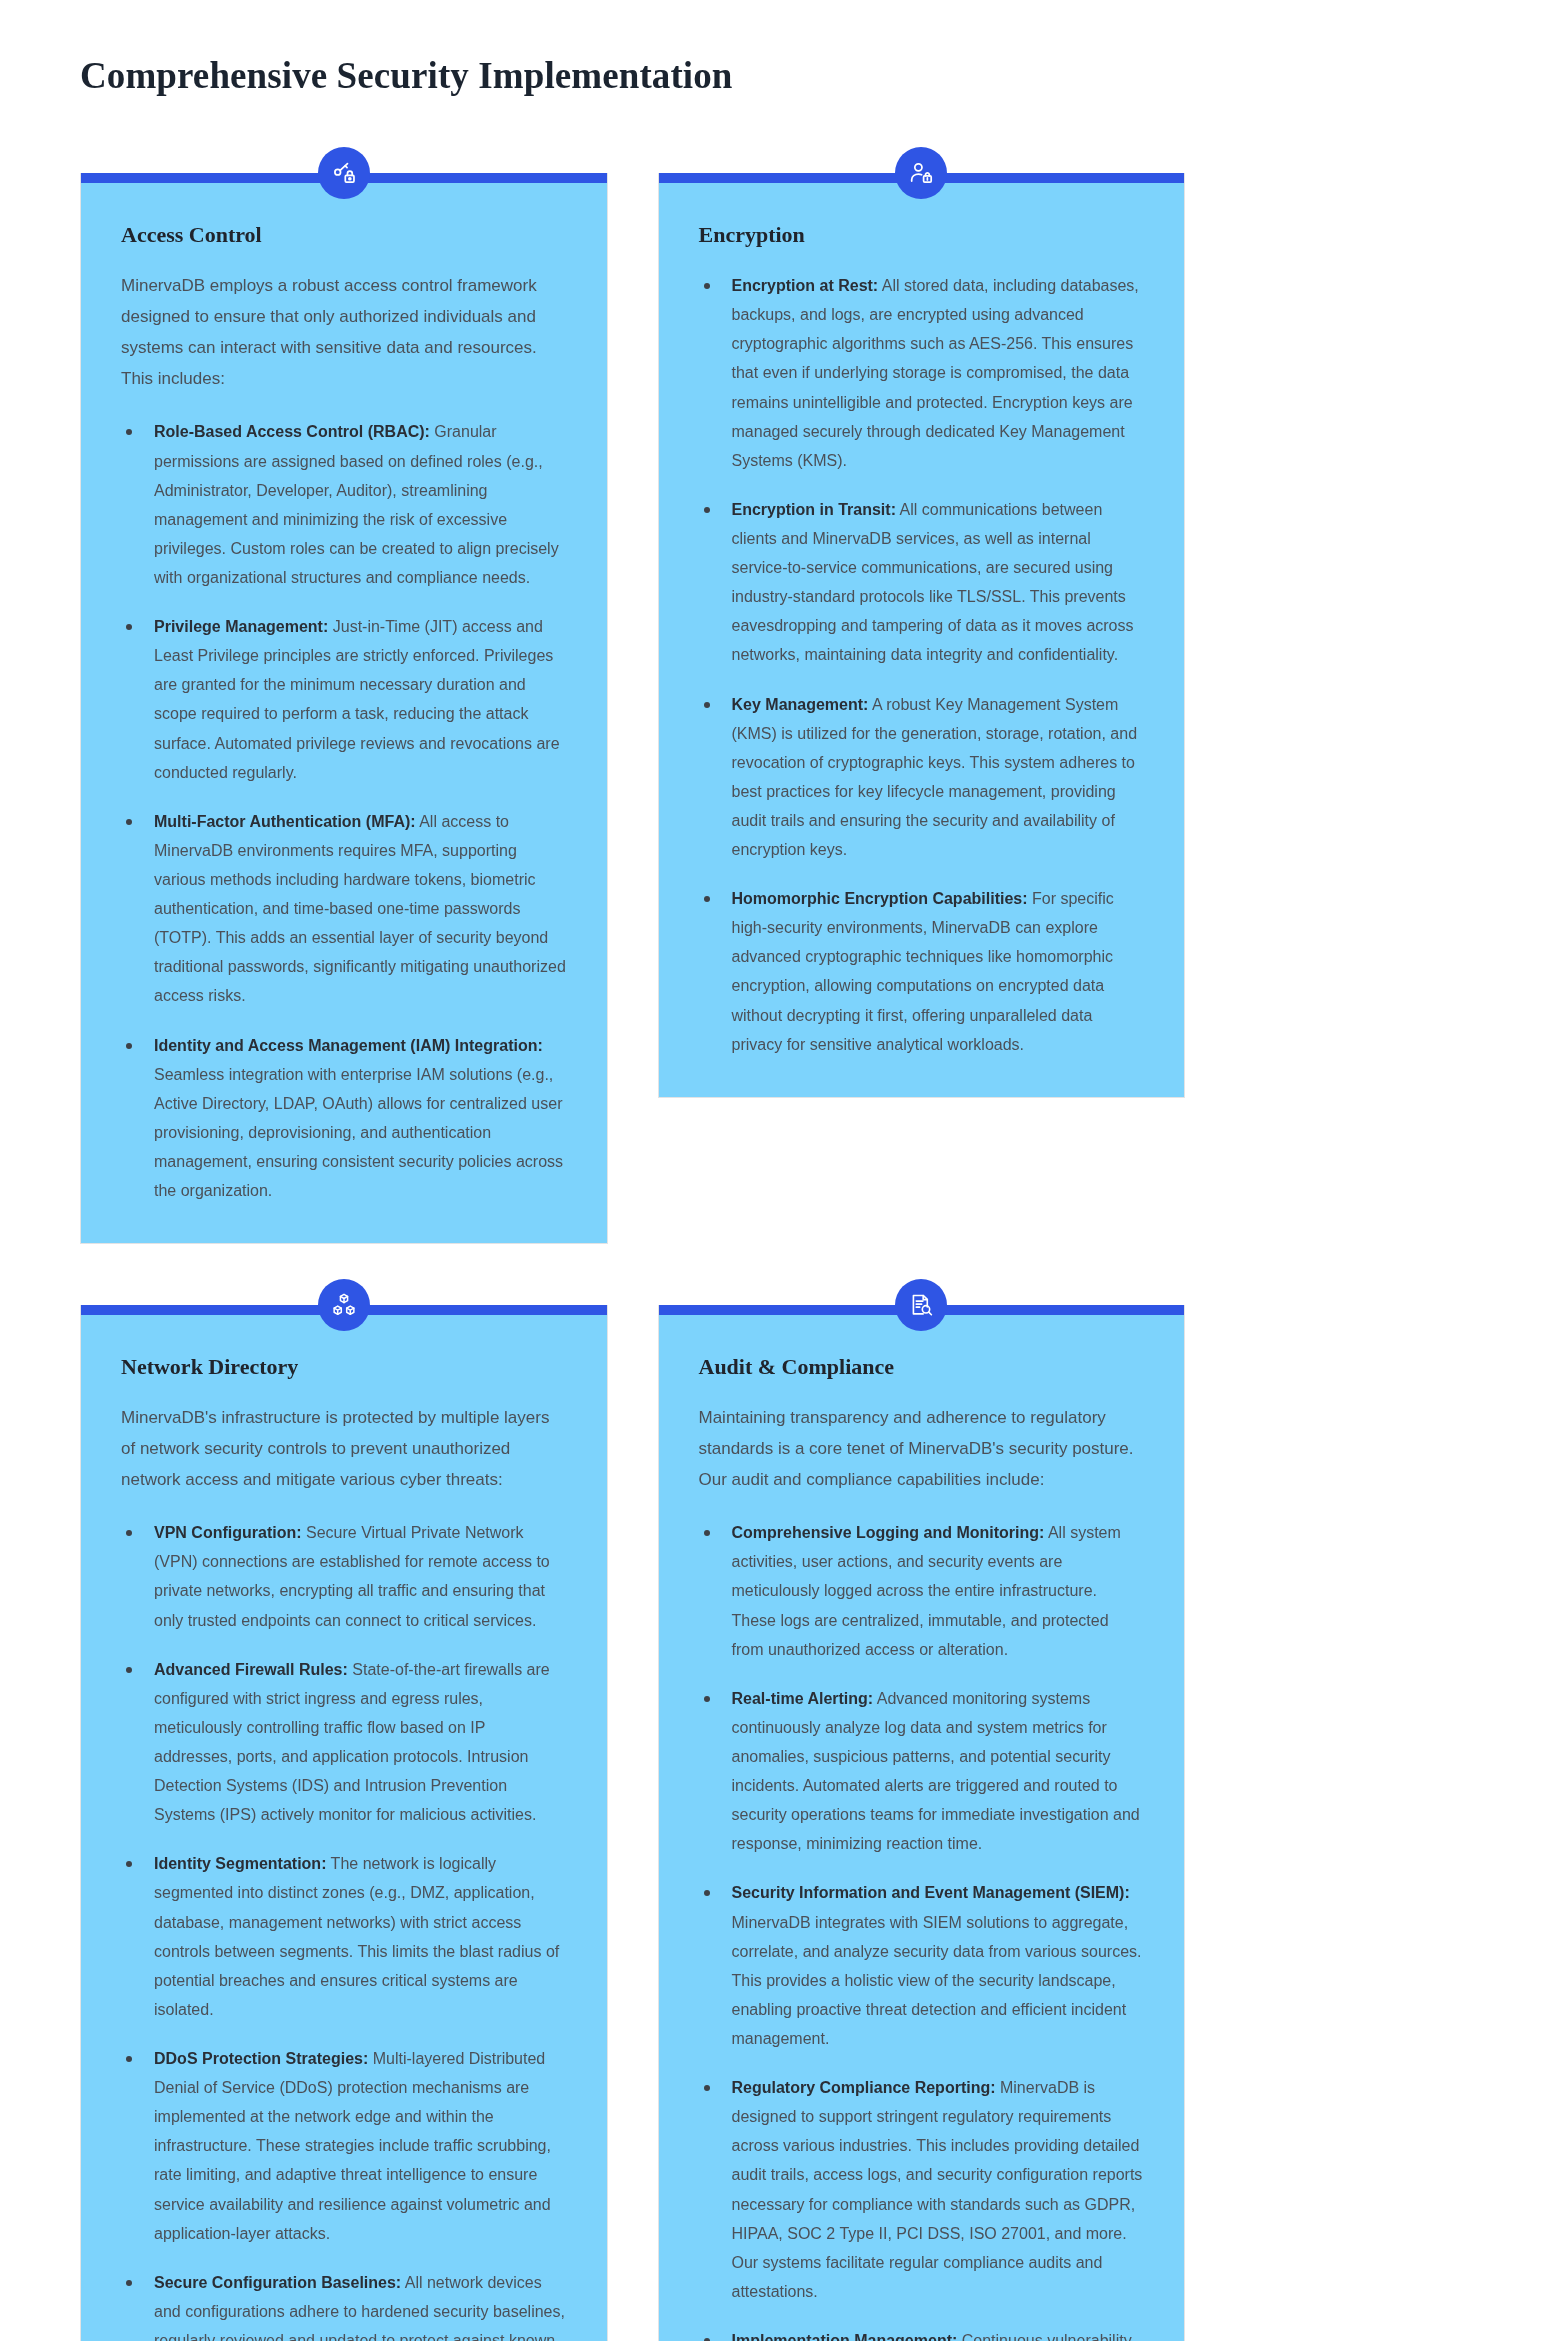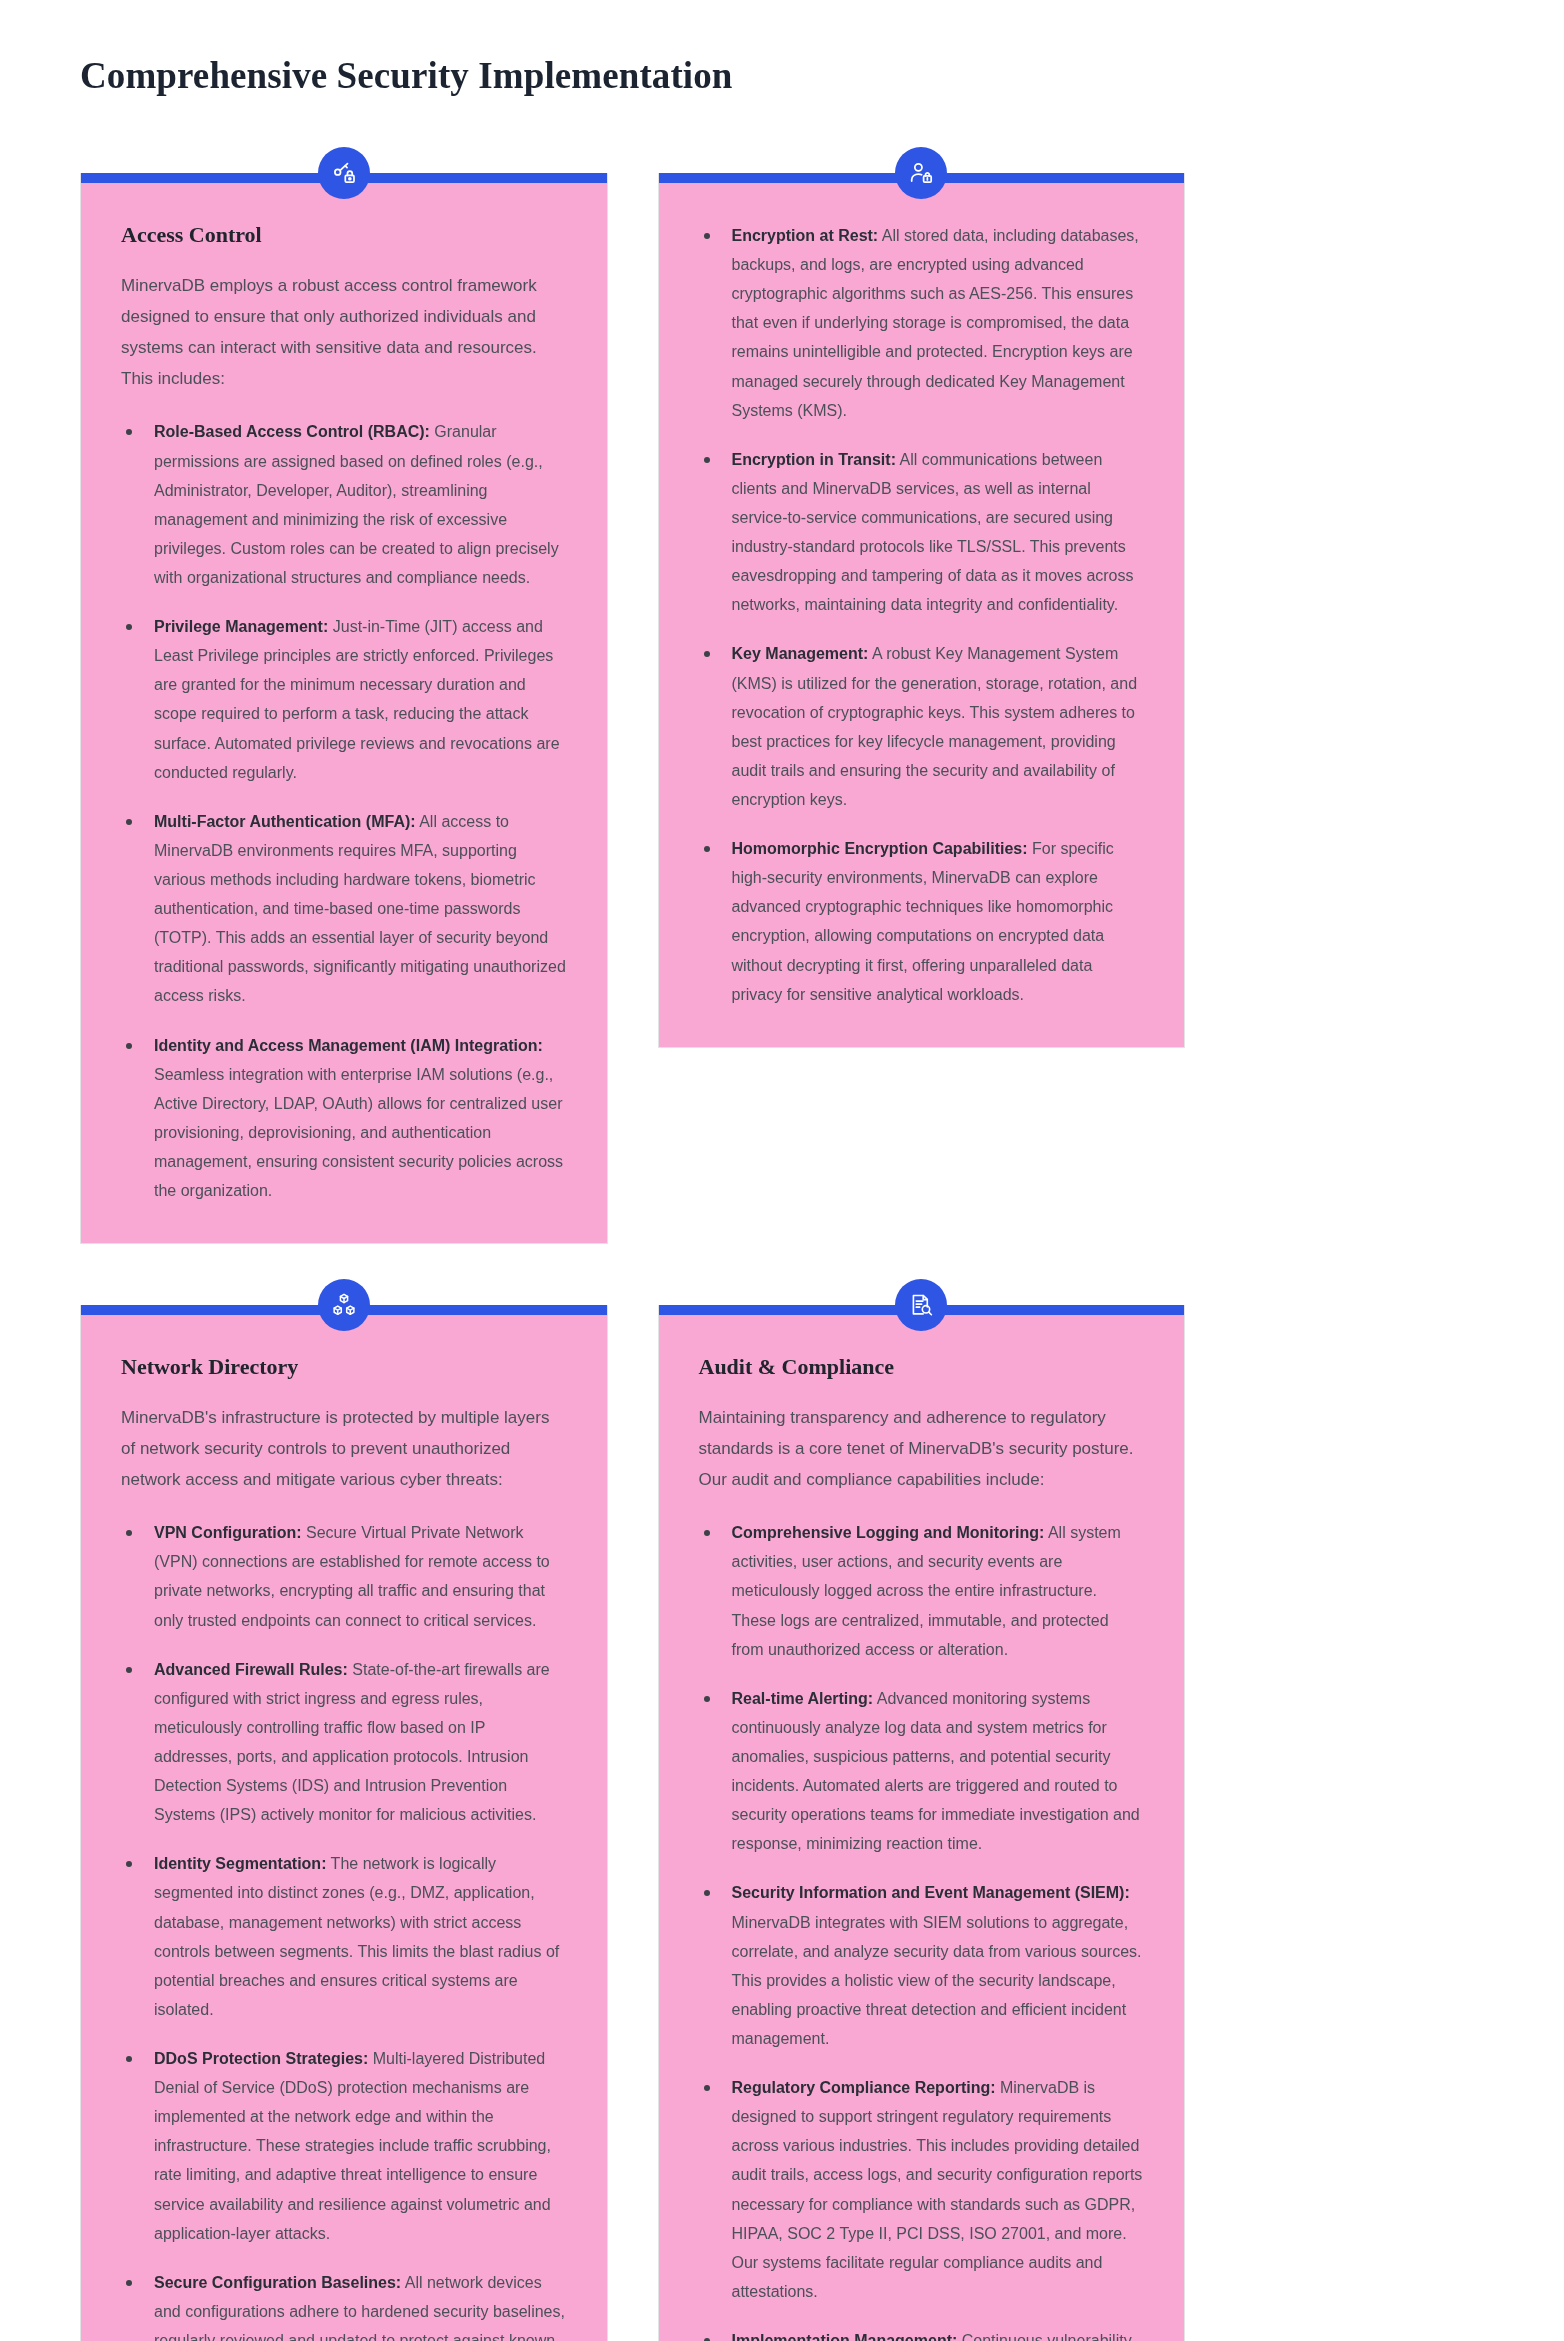--- a/index.html
+++ b/index.html
@@ -33,21 +33,21 @@
     column-gap: 50px;
     row-gap: 35px;
     align-items: start;
   }
   .card-wrap {
     position: relative;
     padding-top: 26px;
   }
   .card {
     position: relative;
-    background: #f9a8d4;
+    background: #7dd3fc;
     border: 0.9px solid #e2e3e5;
     border-top: none;
     box-sizing: border-box;
   }
   .card-topbar {
     height: 9.6px;
     background: #2f55e4;
     width: 100%;
   }
   .card-badge {
@@ -158,20 +158,21 @@
           <circle cx="9.6" cy="6.8" r="3.3"></circle>
           <path d="M3.4 19.4 v-1.2 c0-3.1 2.8-5.2 6.2-5.2 1.1 0 2.1 0.2 3 0.6"></path>
           <rect x="14.4" y="14.6" width="7" height="5.8" rx="1"></rect>
           <path d="M16.2 14.6 v-1.6 a1.9 1.9 0 0 1 3.4 0 v1.6"></path>
           <path d="M17.9 16.6 v1.8"></path>
         </svg>
       </div>
       <div class="card">
         <div class="card-topbar"></div>
         <div class="card-body">
+          <h2 class="card-heading">Encryption</h2>
           <ul class="bullets">
             <li><span class="b-term">Encryption at Rest:</span><span> All stored data, including databases, backups, and logs, are encrypted using advanced cryptographic algorithms such as AES-256. This ensures that even if underlying storage is compromised, the data remains unintelligible and protected. Encryption keys are managed securely through dedicated Key Management Systems (KMS).</span></li>
             <li><span class="b-term">Encryption in Transit:</span><span> All communications between clients and MinervaDB services, as well as internal service-to-service communications, are secured using industry-standard protocols like TLS/SSL. This prevents eavesdropping and tampering of data as it moves across networks, maintaining data integrity and confidentiality.</span></li>
             <li><span class="b-term">Key Management:</span><span> A robust Key Management System (KMS) is utilized for the generation, storage, rotation, and revocation of cryptographic keys. This system adheres to best practices for key lifecycle management, providing audit trails and ensuring the security and availability of encryption keys.</span></li>
             <li><span class="b-term">Homomorphic Encryption Capabilities:</span><span> For specific high-security environments, MinervaDB can explore advanced cryptographic techniques like homomorphic encryption, allowing computations on encrypted data without decrypting it first, offering unparalleled data privacy for sensitive analytical workloads.</span></li>
           </ul>
         </div>
       </div>
     </div>
 

